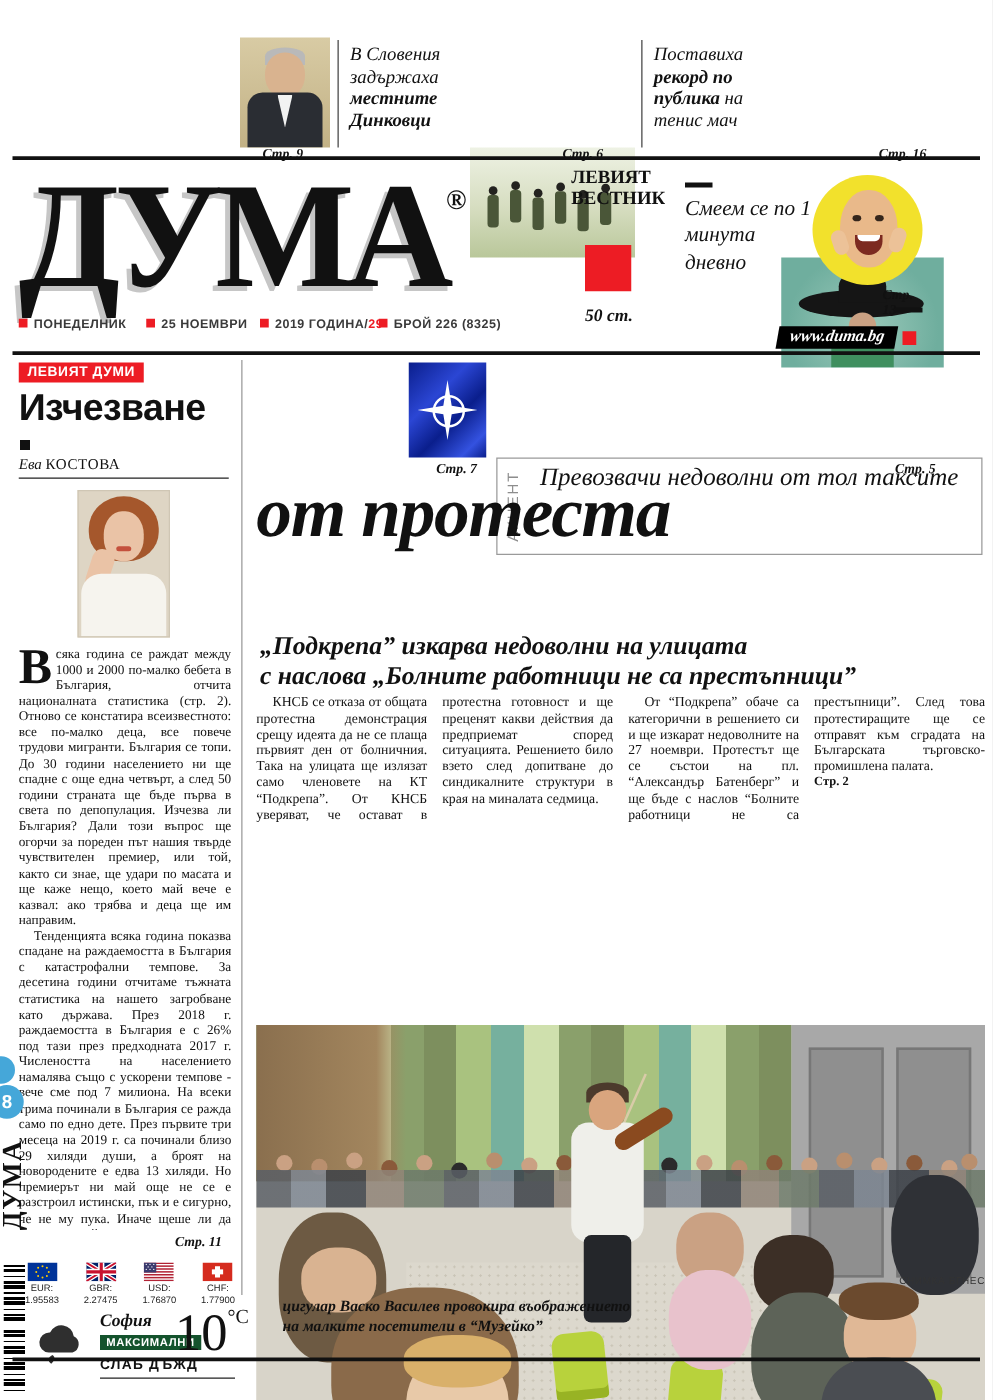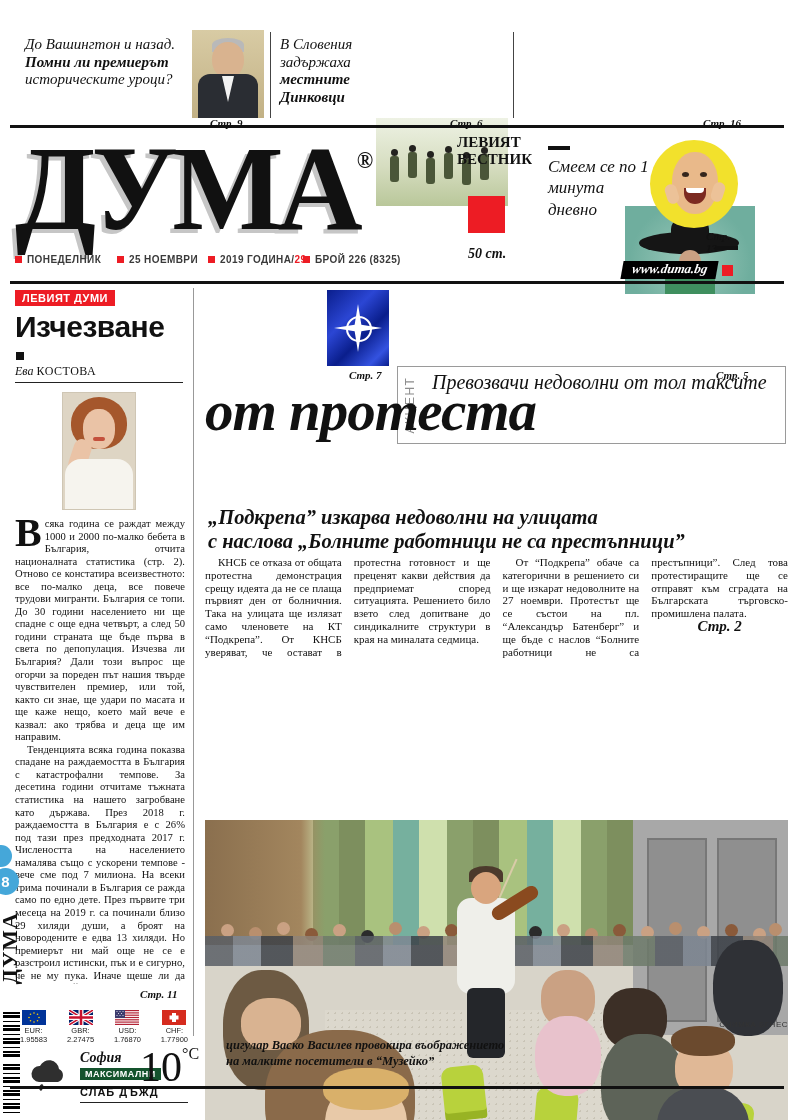--- a/index.html
+++ b/index.html
@@ -88,21 +88,21 @@
             writing-mode:vertical-rl;color:#8d8d8d;font-family:"Liberation Sans",sans-serif;
             font-size:12px;letter-spacing:1.5px;}
   .ak-title{font-style:italic;font-size:20px;}
   .ak-body{font-style:italic;font-weight:bold;font-size:11px;line-height:13.5px;text-align:justify;word-spacing:2px;}
 
   .headline{font-weight:bold;font-style:italic;font-size:57px;line-height:.98;letter-spacing:-1px;}
   .subhead{font-weight:bold;font-style:italic;font-size:20.5px;line-height:1.18;}
 
   .lead-body{column-count:4;column-gap:12px;font-size:11px;line-height:12.8px;text-align:justify;overflow:hidden;}
   .lead-body p{margin:0;text-indent:13px;}
-  .lead-page{text-align:center;font-weight:bold;font-style:italic;font-size:15px;}
+  .lead-page{text-align:left;font-weight:bold;font-size:10px;}
   .credit{font-family:"Liberation Sans",sans-serif;font-size:8px;letter-spacing:.5px;color:#333;text-align:right;}
   .caption{font-weight:bold;font-style:italic;font-size:12.5px;line-height:1.25;}
 
   
   .photo{position:relative;overflow:hidden;background:#d8d4c9;}
   .ph-wall{position:absolute;left:0;top:0;right:0;height:125px;
     background:repeating-linear-gradient(90deg,#7d8f5e 0 26px,#a9c27f 26px 54px,#76b09e 54px 80px,#cfe0ad 80px 108px,#8aa06b 108px 134px);}
   .ph-wood{position:absolute;left:0;top:0;width:120px;height:125px;background:linear-gradient(90deg,#8a6f4e,#a3865e 80%,transparent);}
   .ph-doors{position:absolute;right:0;top:0;width:155px;height:215px;background:#a8a8a8;}
   .ph-door{position:absolute;top:18px;width:56px;height:180px;background:#8f8f8f;border:2px solid #777;}
@@ -142,23 +142,20 @@
   .fed-shirt{position:absolute;left:40px;top:64px;width:50px;height:24px;border-radius:10px 10px 0 0;background:#3f8f5f;}
 
   .wxcloud{fill:#2f2f2f;}
 </style>
 </head>
 <body>
 
 <div class="page">
 
   <div class="abs" style="left:10px;top:30px;width:774px;height:95px;">
-    <div class="abs teaser-text" style="left:15px;top:6px;width:162px;">
-      <span>До Вашингтон и назад. </span><b>Помни ли премиерът </b><span>историческите уроци?</span>
-    </div>
     <div class="abs teaser-img art art-borisov" style="left:182px;top:0;width:72px;height:88px;">
       <div class="bo-hair"></div>
         <div class="bo-head"></div>
       <div class="bo-suit"></div>
         <div class="bo-shirt"></div>
     </div>
     <div class="abs vsep" style="left:260px;top:2px;height:86px;"></div>
 
     <div class="abs teaser-text" style="left:270px;top:6px;width:96px;">
       <span>В Словения задържаха </span><b>местните Динковци</b><span></span>
@@ -166,20 +163,23 @@
     <div class="abs teaser-img art art-soldiers" style="left:366px;top:0;width:132px;height:88px;">
       <div class="soldier" style="left:14px;top:38px;"></div>
       <div class="soldier" style="left:32px;top:34px;"></div>
       <div class="soldier" style="left:50px;top:40px;"></div>
       <div class="soldier" style="left:68px;top:35px;"></div>
       <div class="soldier" style="left:86px;top:41px;"></div>
       <div class="soldier" style="left:104px;top:36px;"></div>
     </div>
     <div class="abs vsep" style="left:503px;top:2px;height:86px;"></div>
 
+    <div class="abs teaser-text" style="left:513px;top:6px;width:100px;">
+      <span>Поставиха </span><b>рекорд по публика </b><span>на тенис мач</span>
+    </div>
     <div class="abs teaser-img art art-federer" style="left:615px;top:0;width:130px;height:88px;">
       <div class="fed-brim"></div>
         <div class="fed-dome"></div>
       <div class="fed-face"></div>
         <div class="fed-shirt"></div>
     </div>
 
     <div class="abs pageref" style="left:200px;top:87px;">Стр. 9</div>
     <div class="abs pageref" style="left:440px;top:87px;">Стр. 6</div>
     <div class="abs pageref" style="left:693px;top:87px;">Стр. 16</div>

